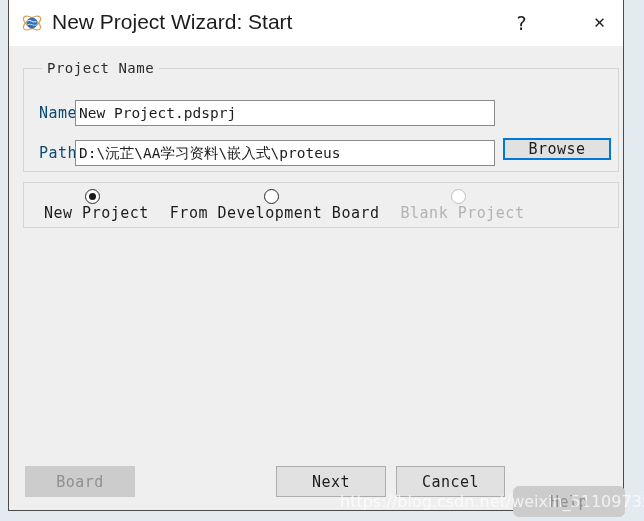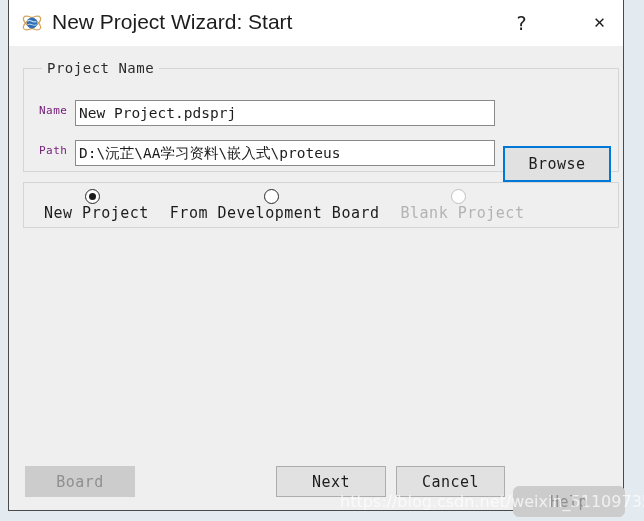--- a/index.html
+++ b/index.html
@@ -109,22 +109,22 @@
   #group-project-type {
     left: 14px;
     top: 136px;
     width: 596px;
     height: 46px;
   }
 
   
   .field-label {
     position: absolute;
-    font-size: 11px;
-    color: #701a75;
+    font-size: 15px;
+    color: #0c4a6e;
     letter-spacing: 0.5px;
     white-space: nowrap;
   }
   #name-label { left: 30px; top: 58px; }
   #path-label { left: 30px; top: 98px; }
 
   .text-input {
     position: absolute;
     height: 25px;
     border: 1px solid #8a8a8a;
@@ -139,23 +139,23 @@
     outline: none;
     white-space: nowrap;
     overflow: hidden;
   }
   #name-input { left: 66px; top: 54px; width: 420px; }
   #path-input { left: 66px; top: 94px; width: 420px; }
 
   #browse-button {
     position: absolute;
     left: 494px;
-    top: 100px;
+    top: 92px;
     width: 108px;
-    height: 36px;
+    height: 22px;
     background: #e1e1e1;
     border: 2px solid #0078d7;
     box-sizing: border-box;
     display: flex;
     align-items: center;
     justify-content: center;
     font-family: "DejaVu Sans Mono", "Liberation Mono", monospace;
     font-size: 15px;
     color: #1c1c1c;
     letter-spacing: 0.5px;

